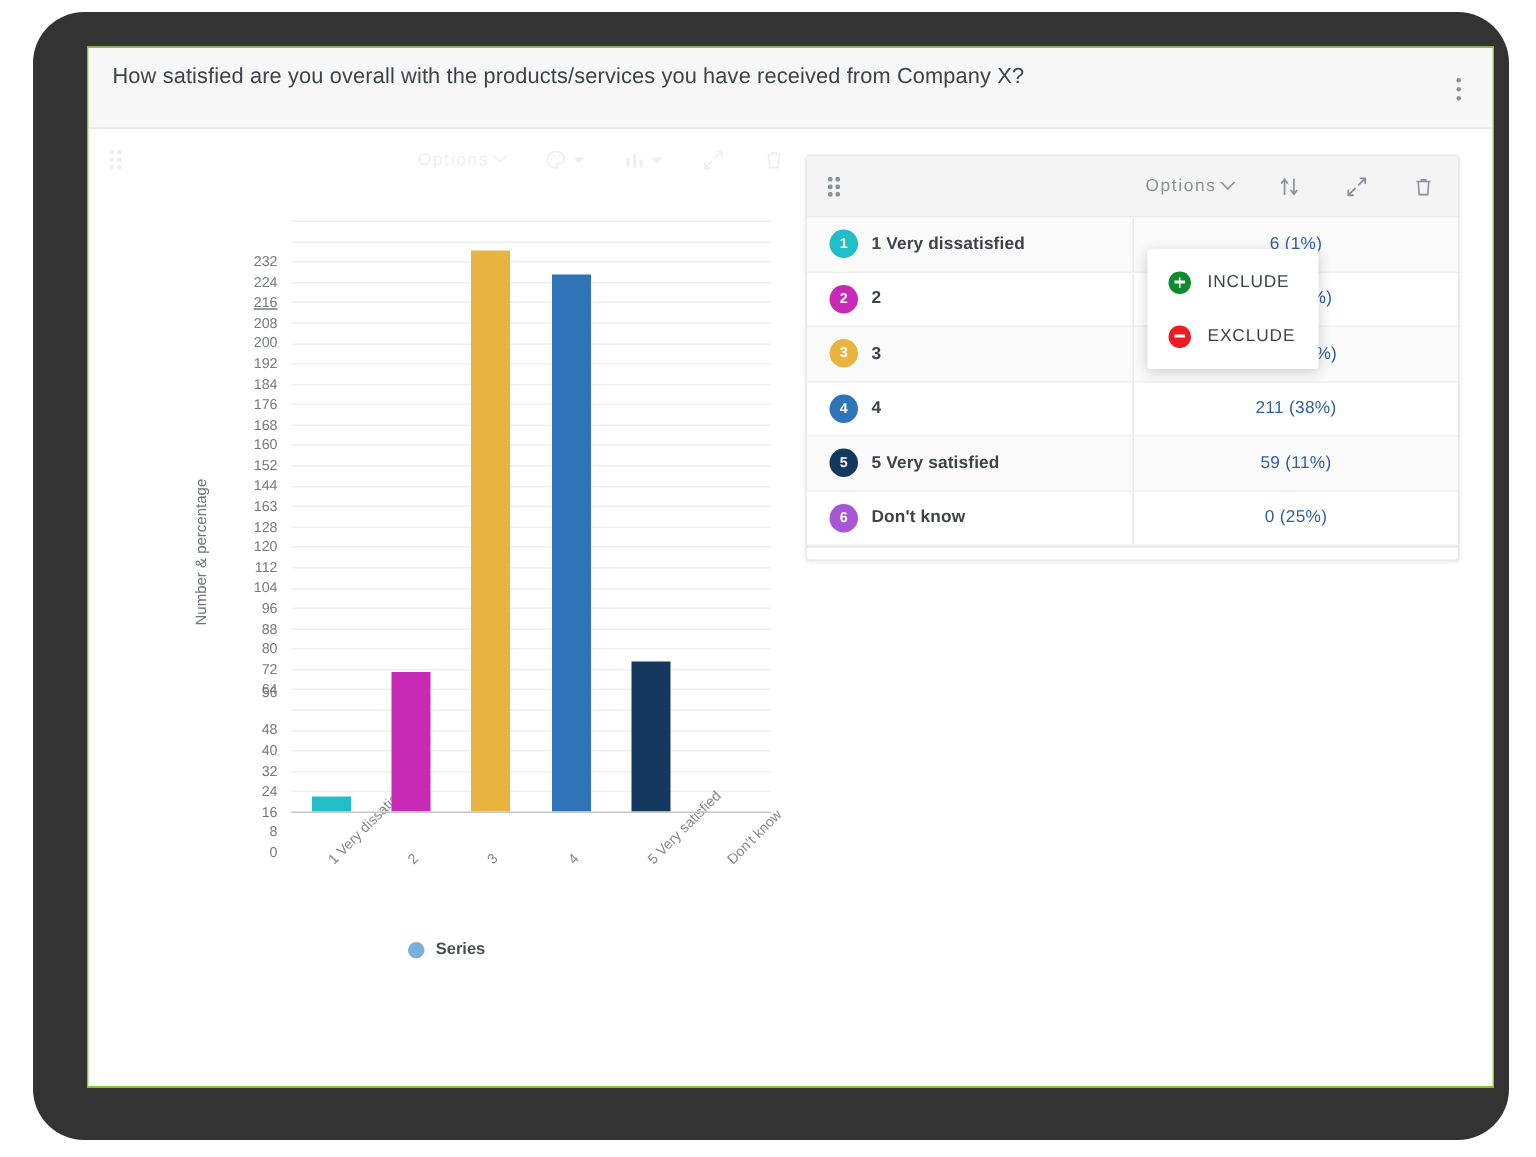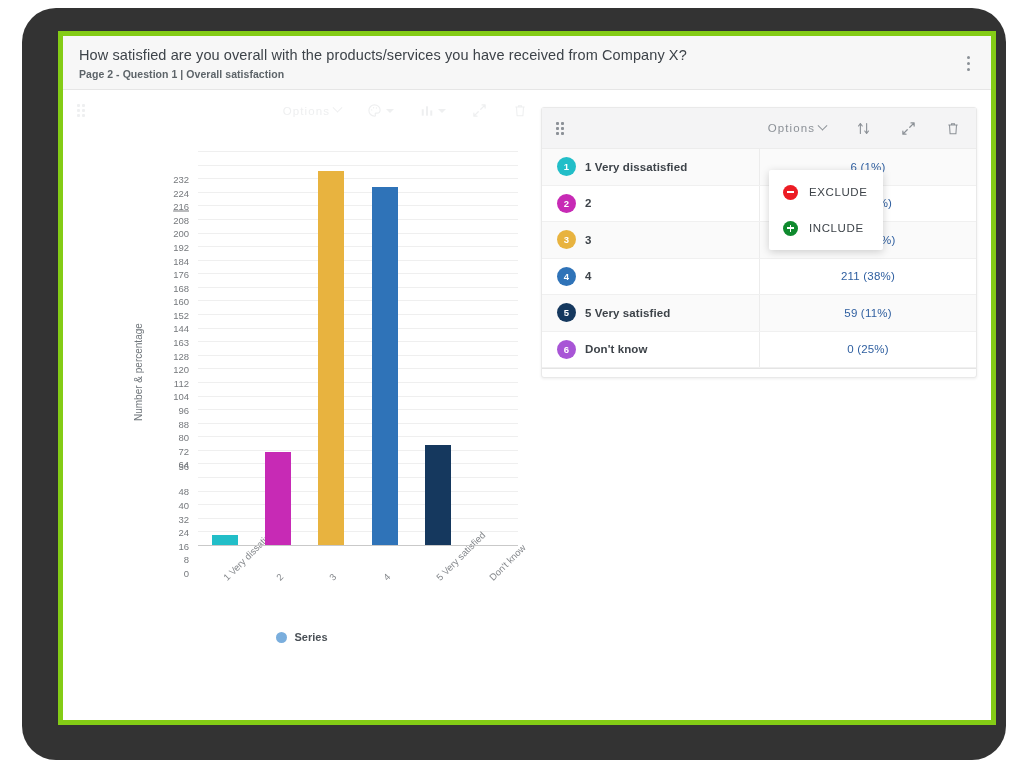--- a/index.html
+++ b/index.html
@@ -16,21 +16,21 @@
     left: 22px; top: 8px;
     width: 984px; height: 752px;
     background: #333333;
     border-radius: 34px;
   }
   #device-screen {
     position: absolute;
     left: 36px; top: 23px;
     width: 938px; height: 694px;
     background: #ffffff;
-    border: 5px solid #84cc16;
+    border: 1px solid #84cc16;
     overflow: hidden;
   }
 
   
   #question-header {
     position: relative;
     height: 54px;
     background: #f7f7f7;
     border-bottom: 1px solid #e6e6e6;
     padding: 9px 16px 0 16px;
@@ -319,21 +319,20 @@
   }
 </style>
 </head>
 <body>
 
 <div id="device-frame">
   <div id="device-screen">
 
     <div id="question-header">
       <div id="question-title">How satisfied are you overall with the products/services you have received from Company X?</div>
-      <div id="question-subtitle">Page 2 - Question 1 | Overall satisfaction</div>
       <div id="header-menu-button">
         <i></i>
         <i></i>
         <i></i>
       </div>
     </div>
 
     <div id="content-area">
 
       <div id="chart-pane">
@@ -562,25 +561,25 @@
                 <span class="row-label">Don't know</span>
               </div>
               <div class="cell-value">0 (25%)</div>
             </div>
           </div>
         <div id="stats-divider"></div>
         <div id="table-bottom-pad"></div>
 
         <div id="context-menu">
             <div class="menu-item">
+              <span class="menu-dot plus" style="background: rgb(15, 138, 46);"></span>
+              <span class="mlabel">INCLUDE</span>
+            </div>
+            <div class="menu-item">
               <span class="menu-dot" style="background: rgb(236, 28, 36);"></span>
               <span class="mlabel">EXCLUDE</span>
-            </div>
-            <div class="menu-item">
-              <span class="menu-dot plus" style="background: rgb(15, 138, 46);"></span>
-              <span class="mlabel">INCLUDE</span>
             </div>
           </div>
       </div>
 
     </div>
   </div>
 </div>
 
 </body></html>

